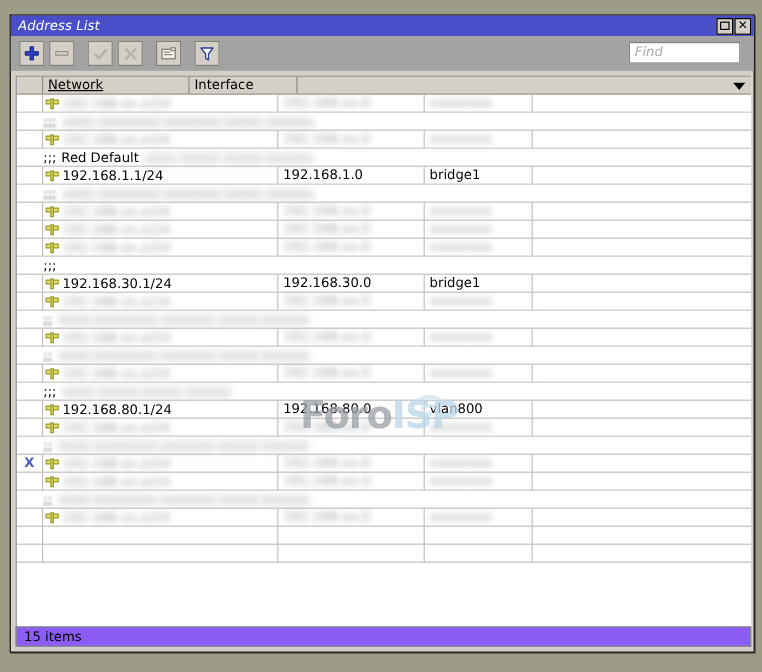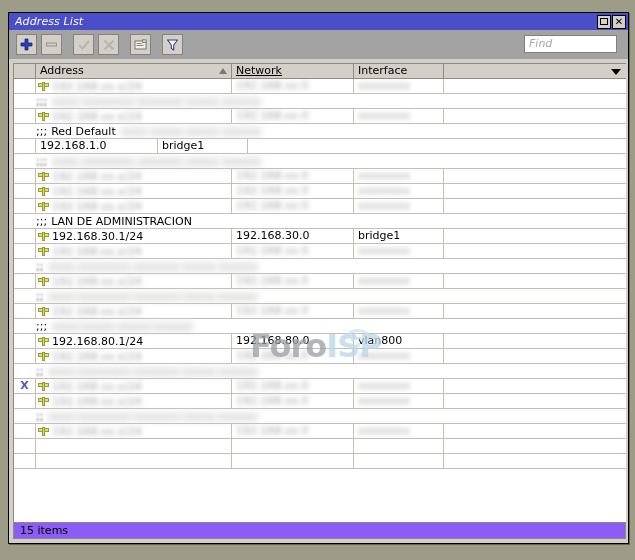--- a/index.html
+++ b/index.html
@@ -368,24 +368,20 @@
 
       <div class="find-box">
         <span class="ph">Find</span>
       </div>
     </div>
 
     <div class="listwrap">
 
       <div class="hdr">
         <div class="hc flag"></div>
-        <div class="hc addr">
-          <span>Address</span>
-          <span class="sortarrow"></span>
-        </div>
         <div class="hc net">
           <span>Network</span>
         </div>
         <div class="hc intf">
           <span>Interface</span>
         </div>
         <div class="hc last">
           <span class="dropcaret"></span>
         </div>
       </div>
@@ -421,20 +417,24 @@
           <div class="row comment">
             <div class="flagcell"></div>
             <div class="cmt">
               <span class="semis">;;;</span>
               <span class="ctext">Red Default</span>
               <span class="blurcmt" style="margin-left: 5px;">xxxx xxxxx xxxxx xxxxxx</span>
             </div>
           </div>
           <div class="row">
             <div class="cell c-flag"></div>
+            <div class="cell c-addr">
+              <span class="pin"></span>
+              <span>192.168.1.1/24</span>
+            </div>
             <div class="cell c-net"><span>192.168.1.0</span></div>
             <div class="cell c-intf"><span>bridge1</span></div>
             <div class="cell c-last"></div>
           </div>
           <div class="row comment">
             <div class="flagcell"></div>
             <div class="cmt">
               <span class="semis" style="filter: blur(1.2px); opacity: 0.8;">;;;</span>
               <span class="blurcmt" style="margin-left: 5px;">xxxx xxxxxxxx xxxxxxx xxxxx xxxxxx</span>
             </div>
@@ -466,21 +466,20 @@
               <span class="blurtxt">192.168.xx.x/24</span>
             </div>
             <div class="cell c-net"><span class="blurtxt">192.168.xx.0</span></div>
             <div class="cell c-intf"><span class="blurtxt">xxxxxxxx</span></div>
             <div class="cell c-last"></div>
           </div>
           <div class="row comment">
             <div class="flagcell"></div>
             <div class="cmt">
               <span class="semis">;;;</span>
-              <span class="ctext">LAN DE ADMINISTRACION</span>
             </div>
           </div>
           <div class="row">
             <div class="cell c-flag"></div>
             <div class="cell c-addr">
               <span class="pin"></span>
               <span>192.168.30.1/24</span>
             </div>
             <div class="cell c-net"><span>192.168.30.0</span></div>
             <div class="cell c-intf"><span>bridge1</span></div>

